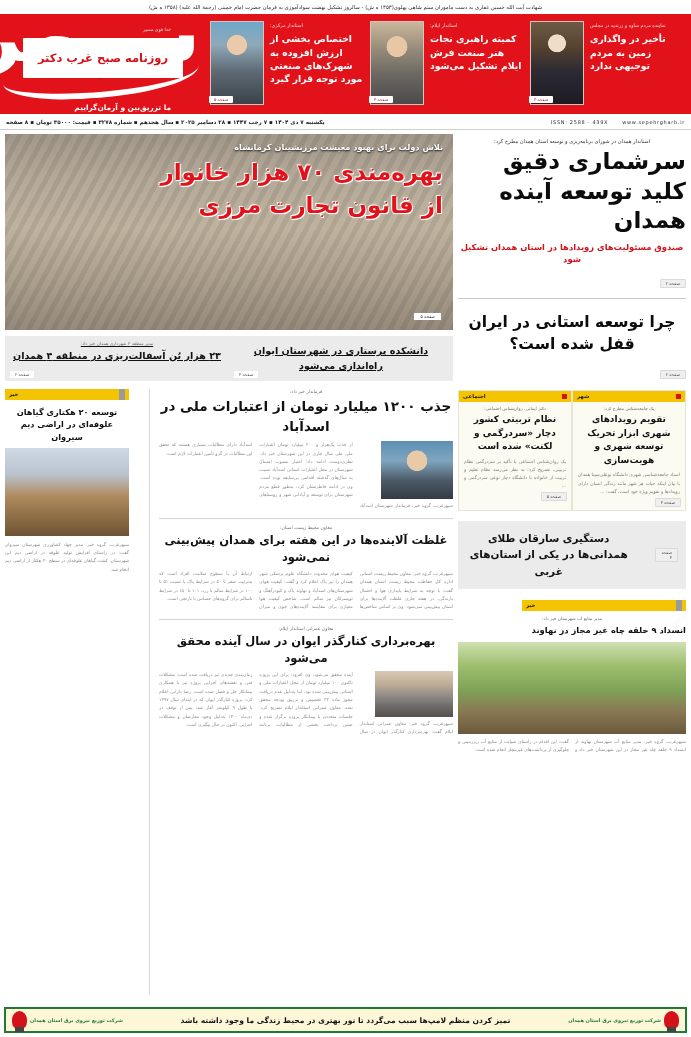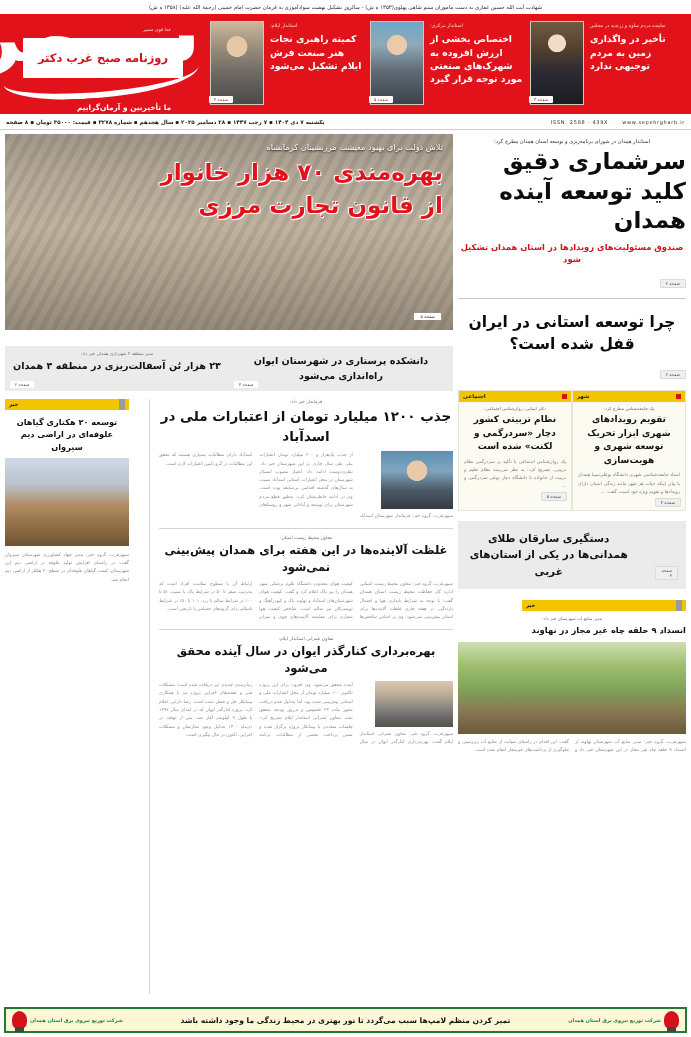--- a/index.html
+++ b/index.html
@@ -211,21 +211,21 @@
   .cat-kicker{font-size:4.4px;color:#6d6d6d;text-align:center;margin:4px 2px 2px;line-height:1.3;}
   .cat-title{font-size:9px;font-weight:bold;line-height:1.5;text-align:center;padding:0 4px;color:#111;}
   .cat-body{font-size:4.6px;color:#7a7a7a;line-height:1.75;padding:4px 5px 2px;text-align:justify;}
   .cat-foot{display:flex;justify-content:flex-start;padding:0 4px;}
 
   
   .grey-band{
     margin-top:6px;
     background:#ebebeb;
     padding:9px 8px;
-    display:flex;flex-direction:row-reverse;align-items:flex-end;gap:24px;
+    display:flex;flex-direction:row-reverse;align-items:center;gap:24px;
   }
   .grey-band .gb-title{
     flex:1 1 auto;text-align:center;
     font-size:10.5px;font-weight:bold;line-height:1.6;color:#111;
   }
 
   
   .news-block{margin-top:7px;}
   .nb-head{
     display:flex;flex-direction:row-reverse;align-items:center;justify-content:space-between;
@@ -245,36 +245,36 @@
     display:flex;flex-direction:column;
   }
   .hero{
     position:relative;
     height:196px;
     background:#b9b0a4;
     overflow:hidden;
   }
   .hero-kicker{
     position:absolute;top:8px;right:10px;
-    font-size:8.2px;font-weight:normal;color:#ffffff;
+    font-size:8.2px;font-weight:bold;color:#ffffff;
     text-shadow:0 1px 2px rgba(0,0,0,.85);
   }
   .hero-title{
     position:absolute;top:22px;right:10px;
     font-size:23px;font-weight:bold;color:#e2121a;line-height:1.45;
     text-shadow:0 1px 0 #fff,0 0 3px rgba(255,255,255,.9),1px 1px 0 #fff,-1px -1px 0 #fff;
     text-align:right;
   }
   .hero-page{
     position:absolute;bottom:10px;right:12px;
     background:#fff;color:#333;font-size:4.3px;padding:1px 6px;
   }
 
   
-  .pair-row{display:flex;flex-direction:row-reverse;margin-top:16px;}
+  .pair-row{display:flex;flex-direction:row-reverse;margin-top:6px;text-decoration:underline;}
   .pair-box{
     flex:1 1 0;background:#ebebeb;
     padding:5px 7px 7px;position:relative;min-width:0;
   }
   .pb-kicker{font-size:4.4px;color:#6f6f6f;text-align:center;margin-bottom:3px;}
   .pb-title{font-size:9.6px;font-weight:bold;line-height:1.55;text-align:center;color:#111;}
   .pb-page{position:absolute;bottom:3px;left:5px;background:#fff;color:#444;font-size:4.2px;padding:1px 5px;}
 
   
   .lower{
@@ -377,45 +377,45 @@
   <div class="masthead">
     <div class="masthead-inner">
 
       <div class="logo-zone">
         <div class="logo-script">سپهر</div>
         <div class="logo-swoosh"></div>
         <div class="logo-kicker">خدا قوی مسیر</div>
         <div class="logo-box">
           <span>روزنامه صبح غرب دکتر</span>
         </div>
-        <div class="logo-motto">ما تأخیر‌بین و آرمان‌گراییم</div>
+        <div class="logo-motto">ما تزریق‌بین و آرمان‌گراییم</div>
       </div>
 
       <div class="teasers">
+
+        <div class="teaser">
+          <div class="teaser-photo">
+              <div class="ph img-man2"></div>
+            </div>
+          <div class="teaser-text">
+            <div class="teaser-kicker">استاندار مرکزی:</div>
+            <div class="teaser-title">اختصاص بخشی از ارزش افزوده به شهرک‌های صنعتی مورد توجه قرار گیرد</div>
+          </div>
+          <div class="teaser-page">صفحه ۵</div>
+        </div>
 
         <div class="teaser">
           <div class="teaser-photo">
               <div class="ph img-man1"></div>
             </div>
           <div class="teaser-text">
             <div class="teaser-kicker">استاندار ایلام:</div>
             <div class="teaser-title">کمیته راهبری نجات هنر صنعت فرش ایلام تشکیل می‌شود</div>
           </div>
           <div class="teaser-page">صفحه ۴</div>
-        </div>
-
-        <div class="teaser">
-          <div class="teaser-photo">
-              <div class="ph img-man2"></div>
-            </div>
-          <div class="teaser-text">
-            <div class="teaser-kicker">استاندار مرکزی:</div>
-            <div class="teaser-title">اختصاص بخشی از ارزش افزوده به شهرک‌های صنعتی مورد توجه قرار گیرد</div>
-          </div>
-          <div class="teaser-page">صفحه ۵</div>
         </div>
 
         <div class="teaser">
           <div class="teaser-photo">
               <div class="ph img-cleric"></div>
             </div>
           <div class="teaser-text">
             <div class="teaser-kicker">نماینده مردم ساوه و زرندیه در مجلس</div>
             <div class="teaser-title">تأخیر در واگذاری زمین به مردم توجیهی ندارد</div>
           </div>

